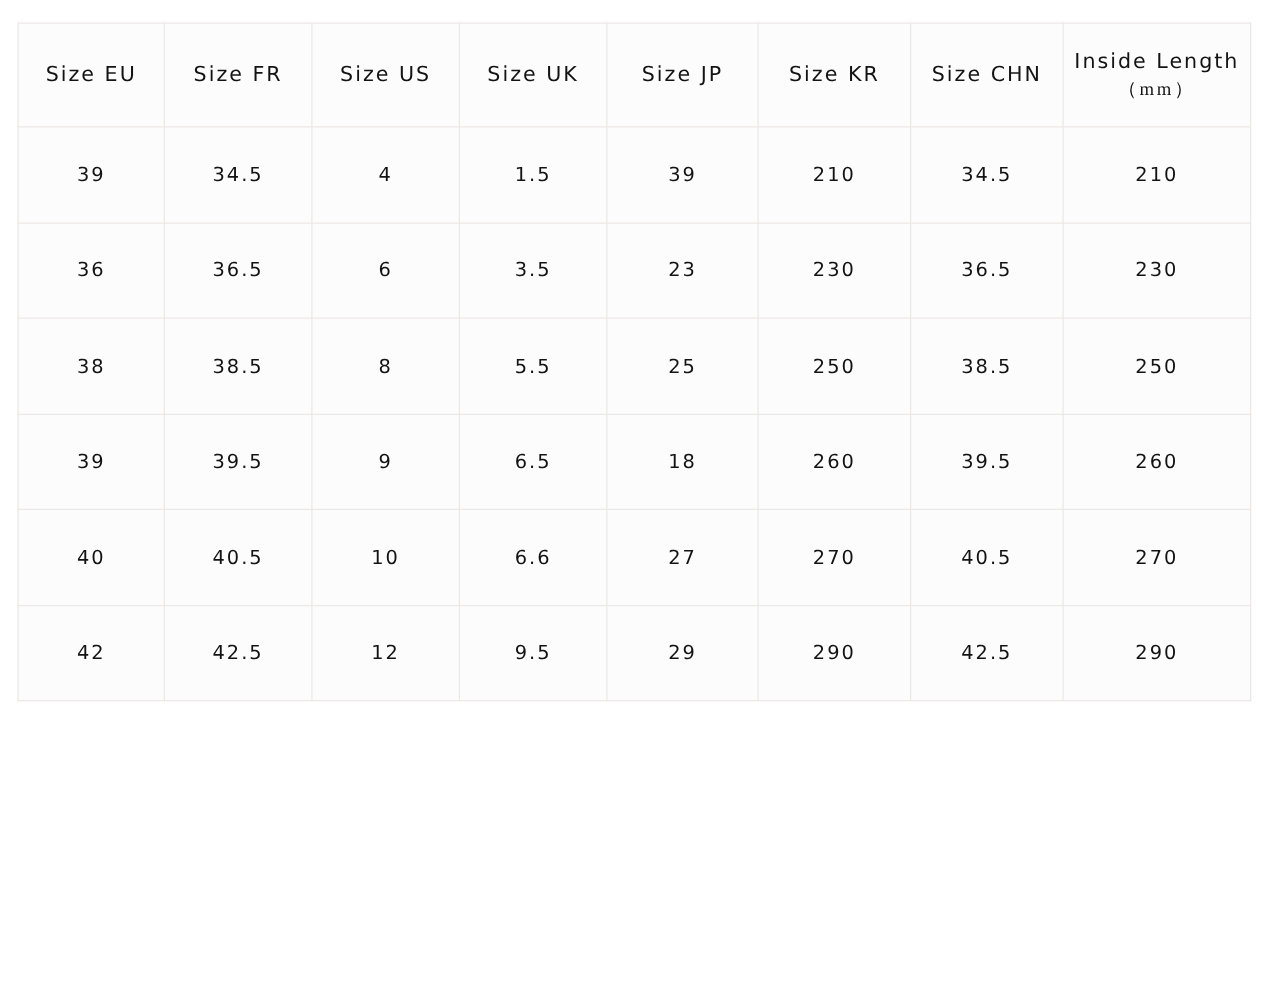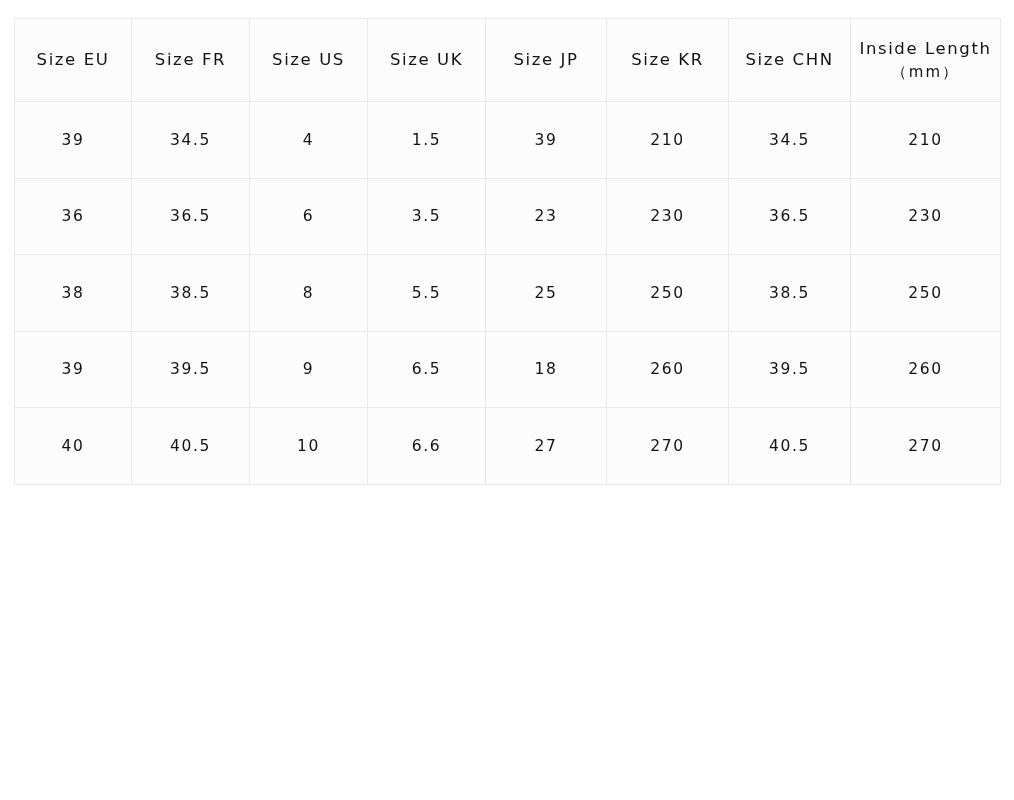--- a/index.html
+++ b/index.html
@@ -60,20 +60,21 @@
     height: 75.5px;
     font-size: 15.5px;
     padding: 0 2px;
     background: #fdfcfc;
   }
   .hdr-line2 {
     display: block;
     font-size: 15px;
     letter-spacing: 2.2px;
     margin-top: 1px;
+    font-family: Liberation Serif, serif;
   }
 </style>
 </head>
 <body>
 
 <div class="sheet">
   <table class="size-table">
     <colgroup>
       <col class="c0">
         <col class="c1">
@@ -143,15 +144,25 @@
       <tr>
         <td>40</td>
         <td>40.5</td>
         <td>10</td>
         <td>6.6</td>
         <td>27</td>
         <td>270</td>
         <td>40.5</td>
         <td>270</td>
       </tr>
+      <tr>
+        <td>42</td>
+        <td>42.5</td>
+        <td>12</td>
+        <td>9.5</td>
+        <td>29</td>
+        <td>290</td>
+        <td>42.5</td>
+        <td>290</td>
+      </tr>
     </tbody>
   </table>
 </div>
 
 </body></html>

